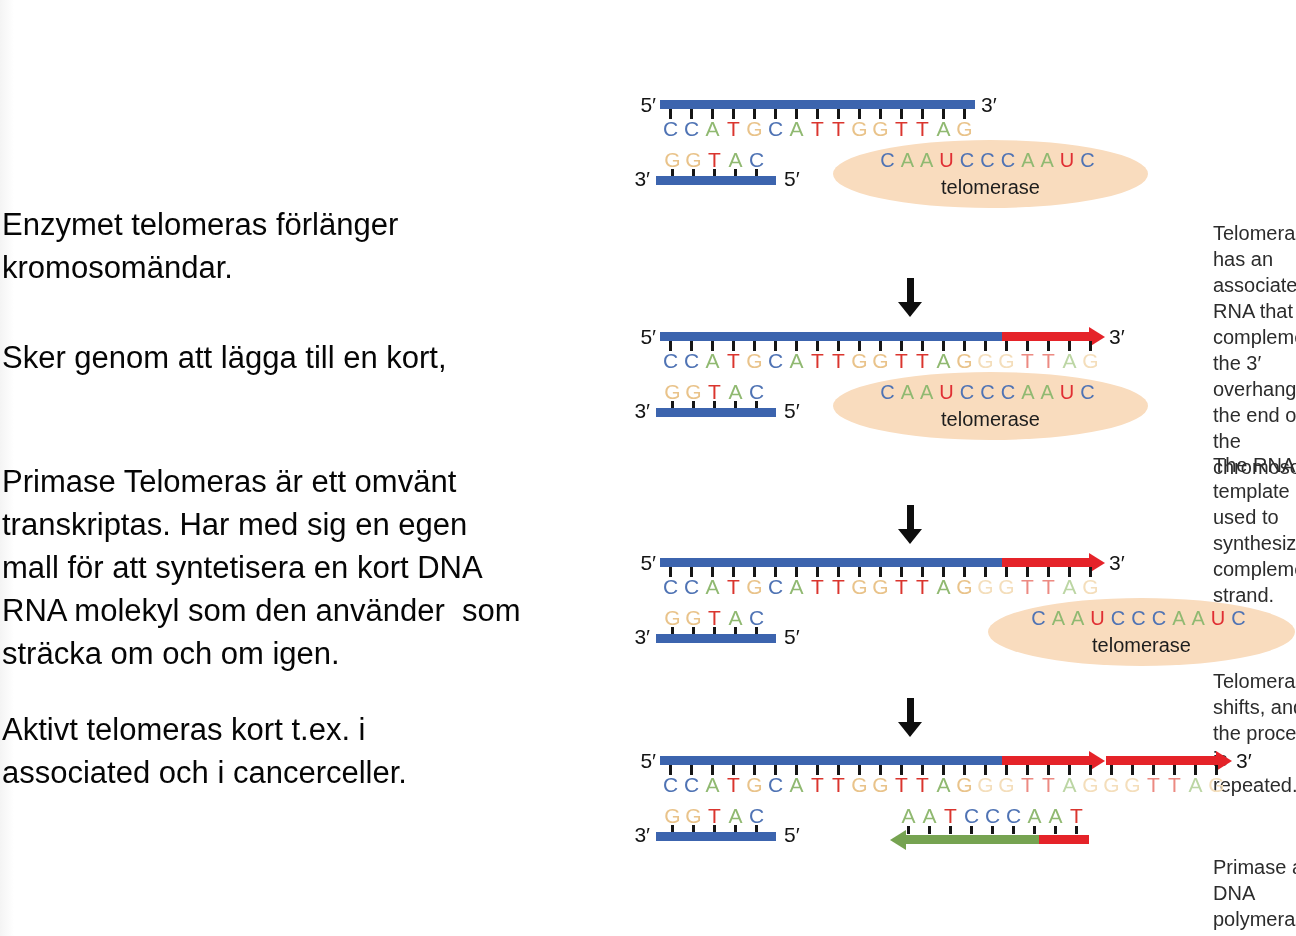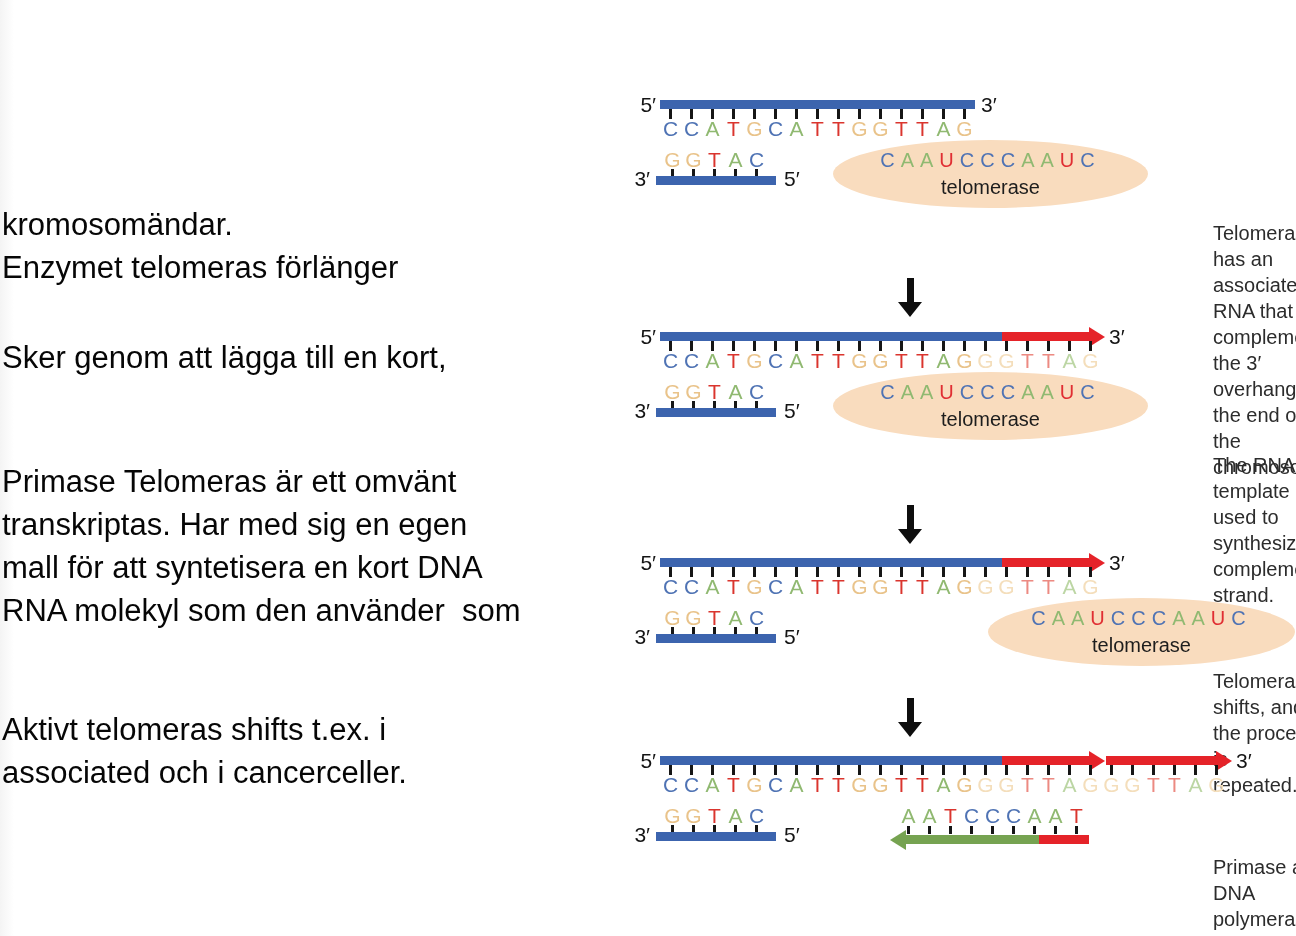--- a/index.html
+++ b/index.html
@@ -24,34 +24,35 @@
   .down-arrow-head{position:absolute;width:0;height:0;border-left:12px solid transparent;border-right:12px solid transparent;border-top:15px solid #0e0e0e;}
   .edge-fade{position:absolute;left:0;top:0;bottom:0;width:14px;background:linear-gradient(90deg,#f4f4f4,#ffffff);}
 </style>
 </head>
 <body>
 
 <div id="slide">
   <div class="edge-fade"></div>
   <div id="left-text">
       <div class="left-par" style="top: 203px;">
+        <div class="txt-line">Enzymet telomeras förlänger</div>
         <div class="txt-line">kromosomändar.</div>
-        <div class="txt-line">Enzymet telomeras förlänger</div>
       </div>
       <div class="left-par" style="top: 336px;">
         <div class="txt-line">Sker genom att lägga till en kort,</div>
       </div>
       <div class="left-par" style="top: 460px;">
         <div class="txt-line">Primase Telomeras är ett omvänt</div>
         <div class="txt-line">transkriptas. Har med sig en egen</div>
         <div class="txt-line">mall för att syntetisera en kort DNA</div>
         <div class="txt-line">RNA molekyl som den använder  som</div>
+        <div class="txt-line">sträcka om och om igen.</div>
       </div>
       <div class="left-par" style="top: 708px;">
-        <div class="txt-line">Aktivt telomeras shifts t.ex. i</div>
+        <div class="txt-line">Aktivt telomeras kort t.ex. i</div>
         <div class="txt-line">associated och i cancerceller.</div>
       </div>
     </div>
   <div id="diagram" class="abs" style="left:600px;top:0;width:696px;height:936px;">
       <div style="position: absolute; left: 0px; top: 100px; width: 696px; height: 120px;">
         <div class="prime-label" style="left: 22px; top: -6px; width: 34px; text-align: right;">5′</div>
         <div style="position: absolute; left: 60px; top: 0px; width: 315px; height: 9px;">
           <div class="seg-fill" style="position: absolute; inset: 0px; background: rgb(60, 100, 174);"></div>
         </div>
         <div class="prime-label" style="left: 381px; top: -6px;">3′</div>

